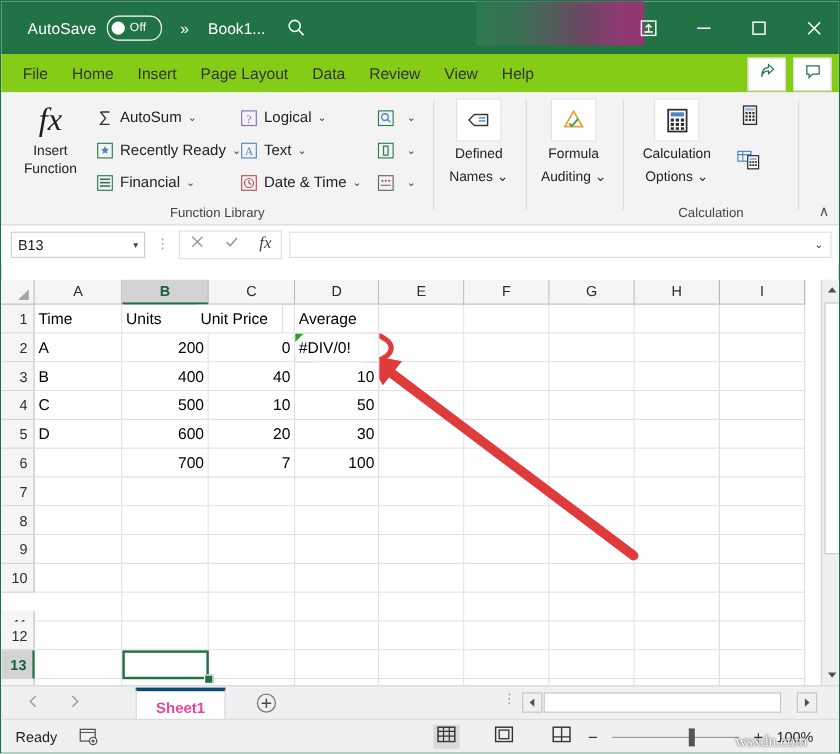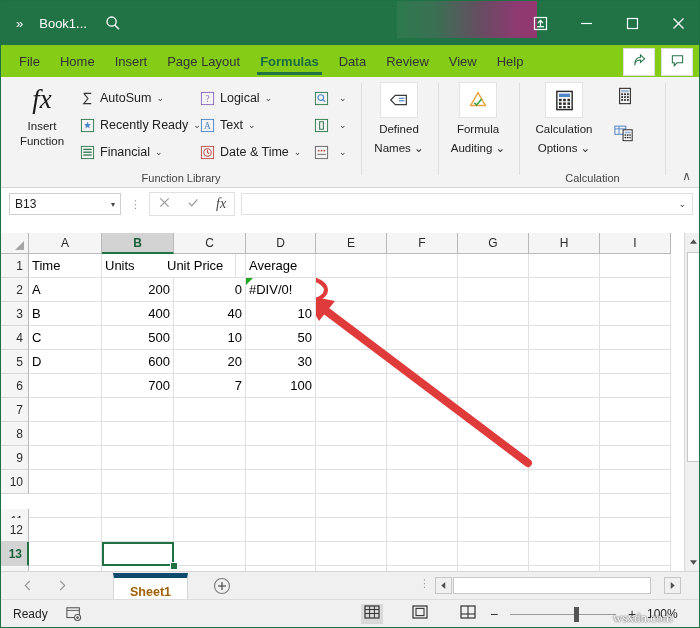--- a/index.html
+++ b/index.html
@@ -304,22 +304,22 @@
   .nav-arrows {
     position: absolute; left: 22px; top: 5px;
     display: flex; gap: 26px;
   }
   .sheet-tab {
     position: absolute; left: 112px; top: 1px;
     height: 27px; padding: 0 16px;
     background: #fff;
     border-left: 1px solid #d6d6d6; border-right: 1px solid #d6d6d6;
     display: flex; align-items: center;
-    font-size: 12.5px; font-weight: bold; color: #a16207;
-    border-top: 5px solid #0c4a6e;
+    font-size: 12.5px; font-weight: bold; color: #ec4899;
+    border-top: 3px solid #0c4a6e;
   }
   .sheet-tab::after {
     content: ""; position: absolute; left: 4px; right: 4px; bottom: 1px;
     height: 2px; background: #217346;
   }
   .add-sheet {
     position: absolute; left: 212px; top: 5px;
     width: 18px; height: 18px;
   }
   .hsb-dots {
@@ -391,20 +391,27 @@
     text-shadow: 0 0 2px rgba(90,90,90,.9), 0 0 1px rgba(60,60,60,.9);
     font-family: "Liberation Serif", serif;
   }
 </style>
 </head>
 <body>
 
 <div id="app">
 
   <div class="titlebar">
+    <div class="autosave-wrap">
+      <span class="autosave-label">AutoSave</span>
+      <span class="toggle">
+        <span class="toggle-knob"></span>
+        <span class="toggle-text">Off</span>
+      </span>
+    </div>
     <span class="chev-more">»</span>
     <span class="doc-title">Book1...</span>
     <span class="search-ico">
       <svg width="16" height="16" viewBox="0 0 16 16">
           <circle cx="6.6" cy="6.6" r="4.6" fill="none" stroke="#fff" stroke-width="1.3"></circle>
           <line x1="10" y1="10.2" x2="14" y2="14.2" stroke="#fff" stroke-width="1.4"></line>
         </svg>
     </span>
     <div class="grad-block"></div>
     <div class="win-btns">
@@ -432,21 +439,20 @@
           </svg>
       </div>
     </div>
   </div>
 
   <div class="tabbar">
     <div class="tab first">File</div>
     <div class="tab">Home</div>
     <div class="tab">Insert</div>
     <div class="tab">Page Layout</div>
-    <div class="tab active">Formulas</div>
     <div class="tab">Data</div>
     <div class="tab">Review</div>
     <div class="tab">View</div>
     <div class="tab">Help</div>
     <div class="tab-right">
       <div class="icon-btn">
         <span>
           <svg width="15" height="15" viewBox="0 0 16 16">
               <path d="M3 13c0-4 3.5-5.5 6-5.5V10l4.5-4L9 2v2.5C5 4.8 3 7.8 3 13z" fill="none" stroke="#217346" stroke-width="1.1"></path>
             </svg>

